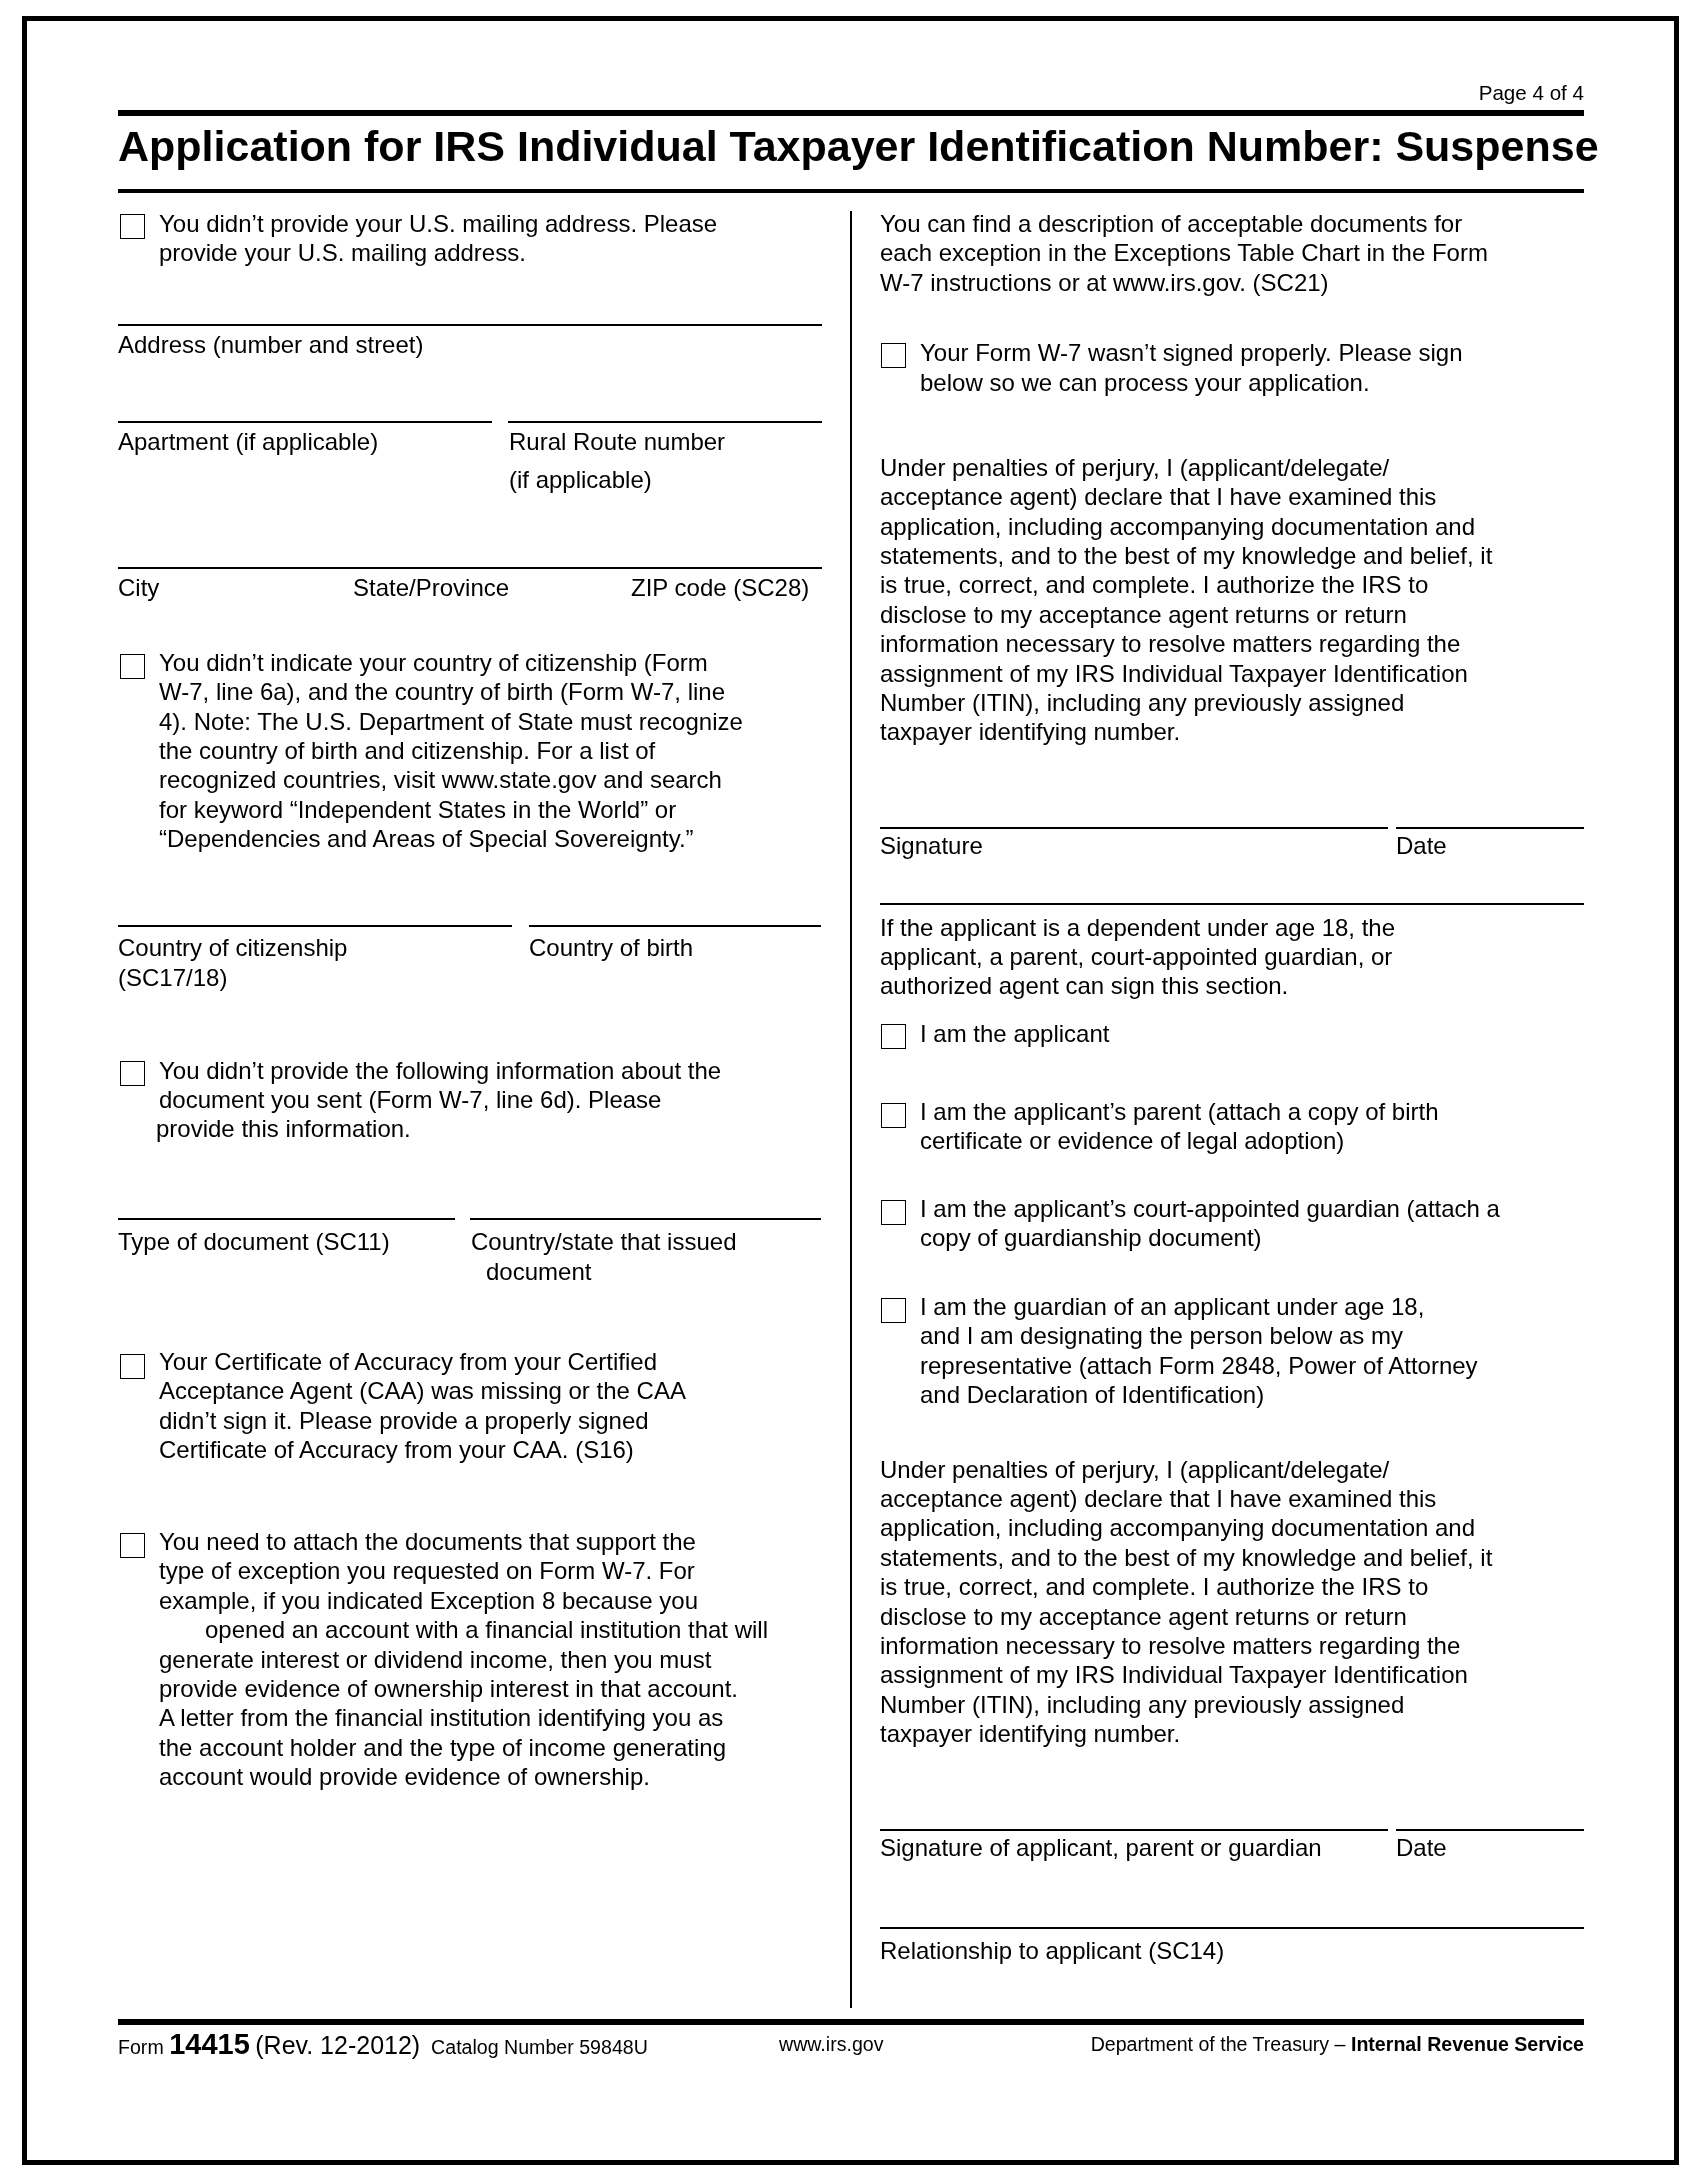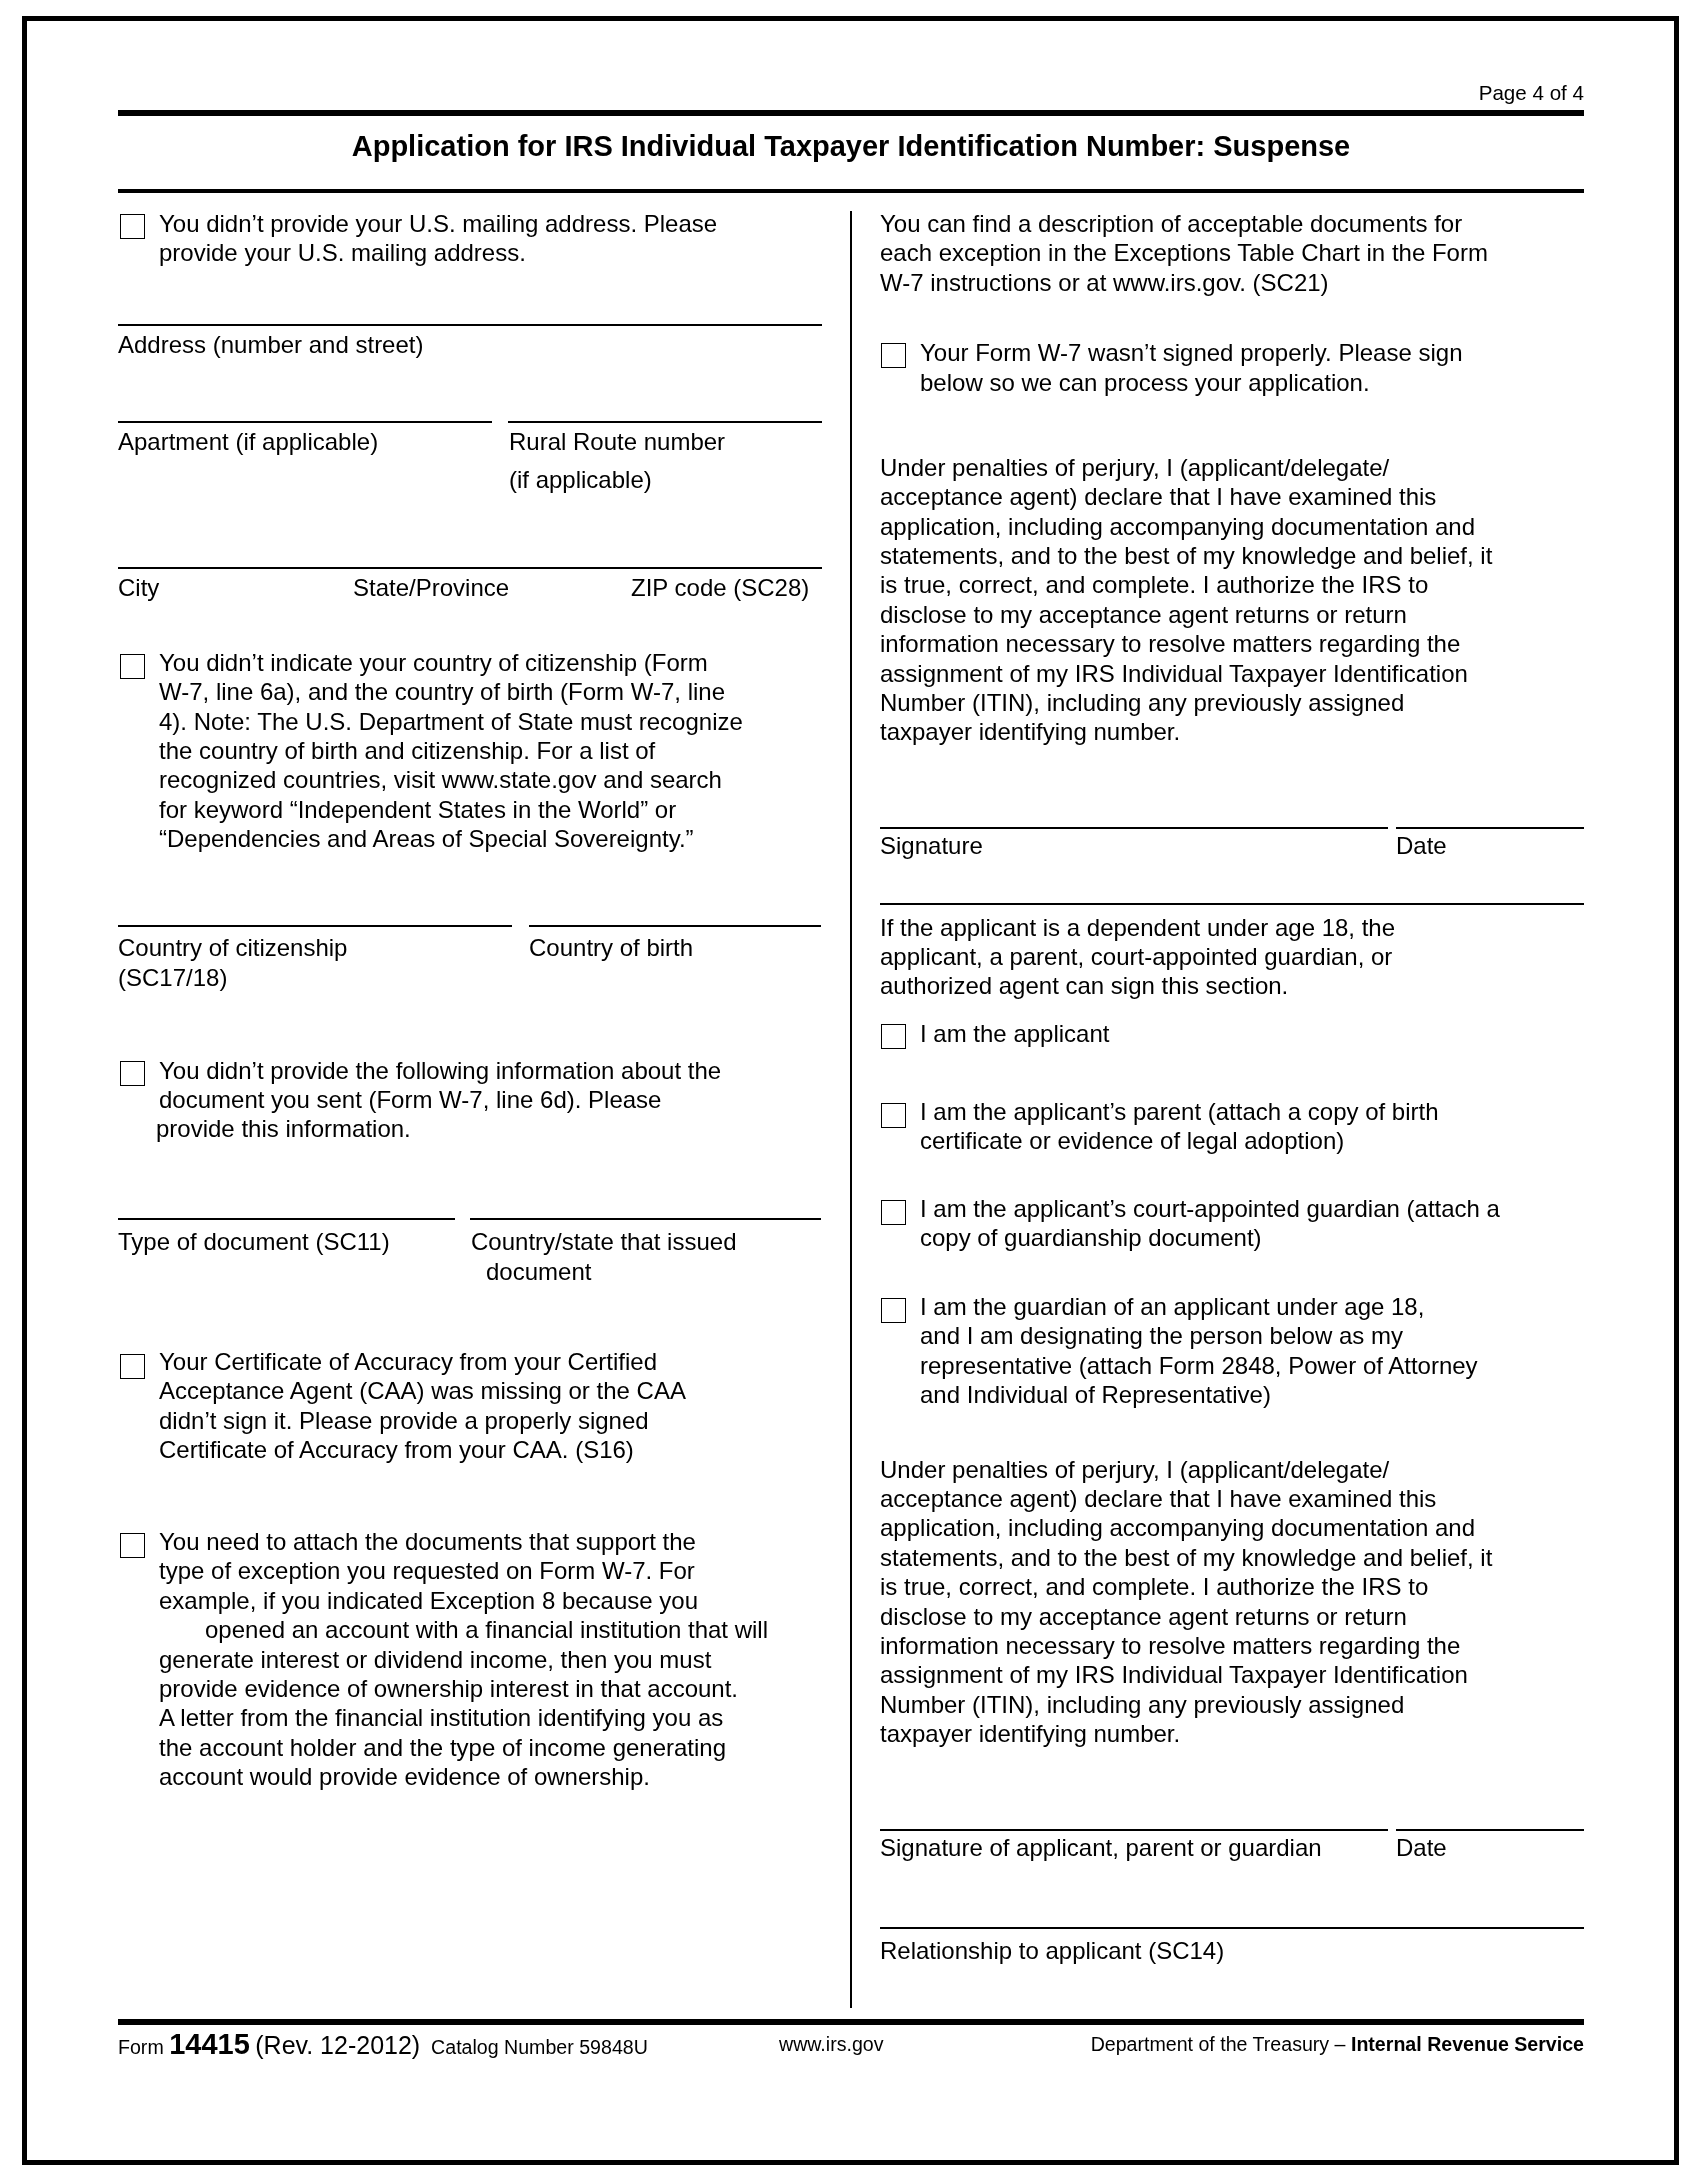--- a/index.html
+++ b/index.html
@@ -6,21 +6,21 @@
   body { width:1703px; height:2181px; position:relative; overflow:hidden;
          font-family:"Liberation Sans", sans-serif; color:#000; }
   .outer { position:absolute; left:21.6px; top:15.7px; width:1647px; height:2139px;
            border:5.9px solid #000; }
   .rule { position:absolute; background:#000; }
   .txt { position:absolute; font-size:24px; line-height:29px; white-space:nowrap; }
   .cb { position:absolute; width:24.5px; height:24.5px; border:1.6px solid #000; box-sizing:border-box; background:#fff; cursor:pointer; }
   .line { position:absolute; height:1.6px; background:#000; }
   .divider { position:absolute; width:1.6px; background:#000; }
   .title { position:absolute; left:118px; width:1466px; top:125px; text-align:center;
-           font-size:29px; font-weight:bold; line-height:43px; white-space:nowrap; }
+           font-size:43px; font-weight:bold; line-height:43px; white-space:nowrap; }
   .pagenum { position:absolute; right:119px; top:80px; font-size:20.6px; line-height:25.5px; }
   .footer { position:absolute; top:2030px; font-size:19.6px; line-height:29px; white-space:nowrap; }
   .footer .bignum { font-size:29px; font-weight:bold; }
   .footer .rev { font-size:25px;margin-top:40px; }
   .bold { font-weight:bold; }
   [data-interactable="true"] { cursor:pointer; }
 </style>
 </head>
 <body>
 
@@ -141,21 +141,21 @@
   <div class="txt" style="left:920px;top:1126px;" data-interactable="false">certificate or evidence of legal adoption)</div>
 
   <div class="cb" style="left:881px;top:1200px;" data-interactable="true"></div>
   <div class="txt" style="left:920px;top:1194px;" data-interactable="false">I am the applicant’s court-appointed guardian (attach a</div>
   <div class="txt" style="left:920px;top:1223px;" data-interactable="false">copy of guardianship document)</div>
 
   <div class="cb" style="left:881px;top:1298px;" data-interactable="true"></div>
   <div class="txt" style="left:920px;top:1292px;" data-interactable="false">I am the guardian of an applicant under age 18,</div>
   <div class="txt" style="left:920px;top:1321px;" data-interactable="false">and I am designating the person below as my</div>
   <div class="txt" style="left:920px;top:1351px;" data-interactable="false">representative (attach Form 2848, Power of Attorney</div>
-  <div class="txt" style="left:920px;top:1380px;" data-interactable="false">and Individual of Representative)</div>
+  <div class="txt" style="left:920px;top:1380px;" data-interactable="false">and Declaration of Identification)</div>
 
   <div data-interactable="false">
     <div class="txt" style="left:880px;top:1455px;" data-interactable="false">Under penalties of perjury, I (applicant/delegate/</div>
     <div class="txt" style="left:880px;top:1484px;" data-interactable="false">acceptance agent) declare that I have examined this</div>
     <div class="txt" style="left:880px;top:1513px;" data-interactable="false">application, including accompanying documentation and</div>
     <div class="txt" style="left:880px;top:1543px;" data-interactable="false">statements, and to the best of my knowledge and belief, it</div>
     <div class="txt" style="left:880px;top:1572px;" data-interactable="false">is true, correct, and complete. I authorize the IRS to</div>
     <div class="txt" style="left:880px;top:1602px;" data-interactable="false">disclose to my acceptance agent returns or return</div>
     <div class="txt" style="left:880px;top:1631px;" data-interactable="false">information necessary to resolve matters regarding the</div>
     <div class="txt" style="left:880px;top:1660px;" data-interactable="false">assignment of my IRS Individual Taxpayer Identification</div>

